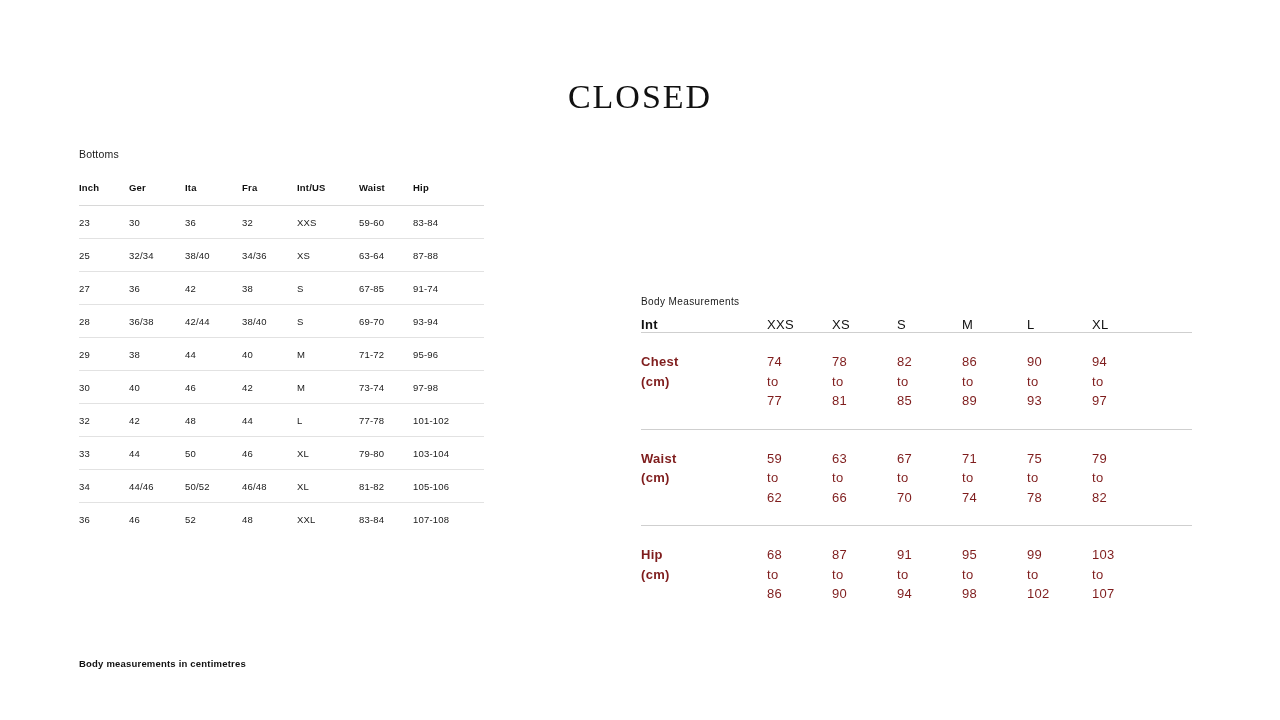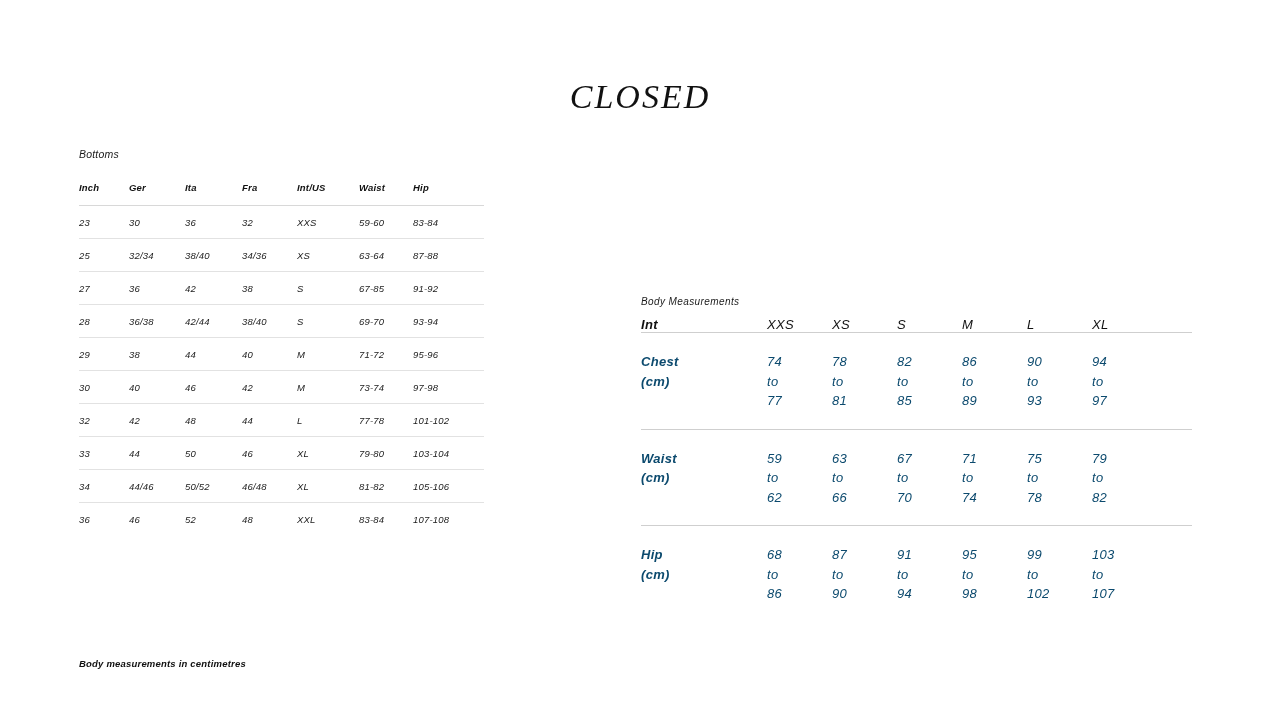--- a/index.html
+++ b/index.html
@@ -11,21 +11,20 @@
     background: #ffffff;
     font-family: "Liberation Sans", sans-serif;
     color: #1a1a1a;
     overflow: hidden;
   }
   #page {
     position: relative;
     width: 1104px;
     height: 720px;
     background: #ffffff;
-    font-style: italic;
   }
 
   
   .brand {
     position: absolute;
     top: 78px;
     left: 0;
     width: 1280px;
     text-align: center;
     font-family: "Liberation Serif", serif;
@@ -129,21 +128,21 @@
   table.body-table tbody tr {
     border-bottom: 1px solid #cfcfcf;
   }
   table.body-table tbody tr:last-child {
     border-bottom: none;
   }
   table.body-table td {
     vertical-align: top;
     padding: 19px 0 18px 0;
     font-size: 13px;
-    color: #0c4a6e;
+    color: #7f1d1d;
     letter-spacing: .3px;
     line-height: 19.5px;
   }
   table.body-table td.row-label {
     font-weight: bold;
     font-size: 13px;
     line-height: 19.5px;
   }
   .rng span { display: block; }
   col.b-lbl { width: 126px; }
@@ -199,21 +198,21 @@
             <td>63-64</td>
             <td>87-88</td>
           </tr>
           <tr>
             <td>27</td>
             <td>36</td>
             <td>42</td>
             <td>38</td>
             <td>S</td>
             <td>67-85</td>
-            <td>91-92</td>
+            <td>91-74</td>
           </tr>
           <tr>
             <td>28</td>
             <td>36/38</td>
             <td>42/44</td>
             <td>38/40</td>
             <td>S</td>
             <td>69-70</td>
             <td>93-94</td>
           </tr>

